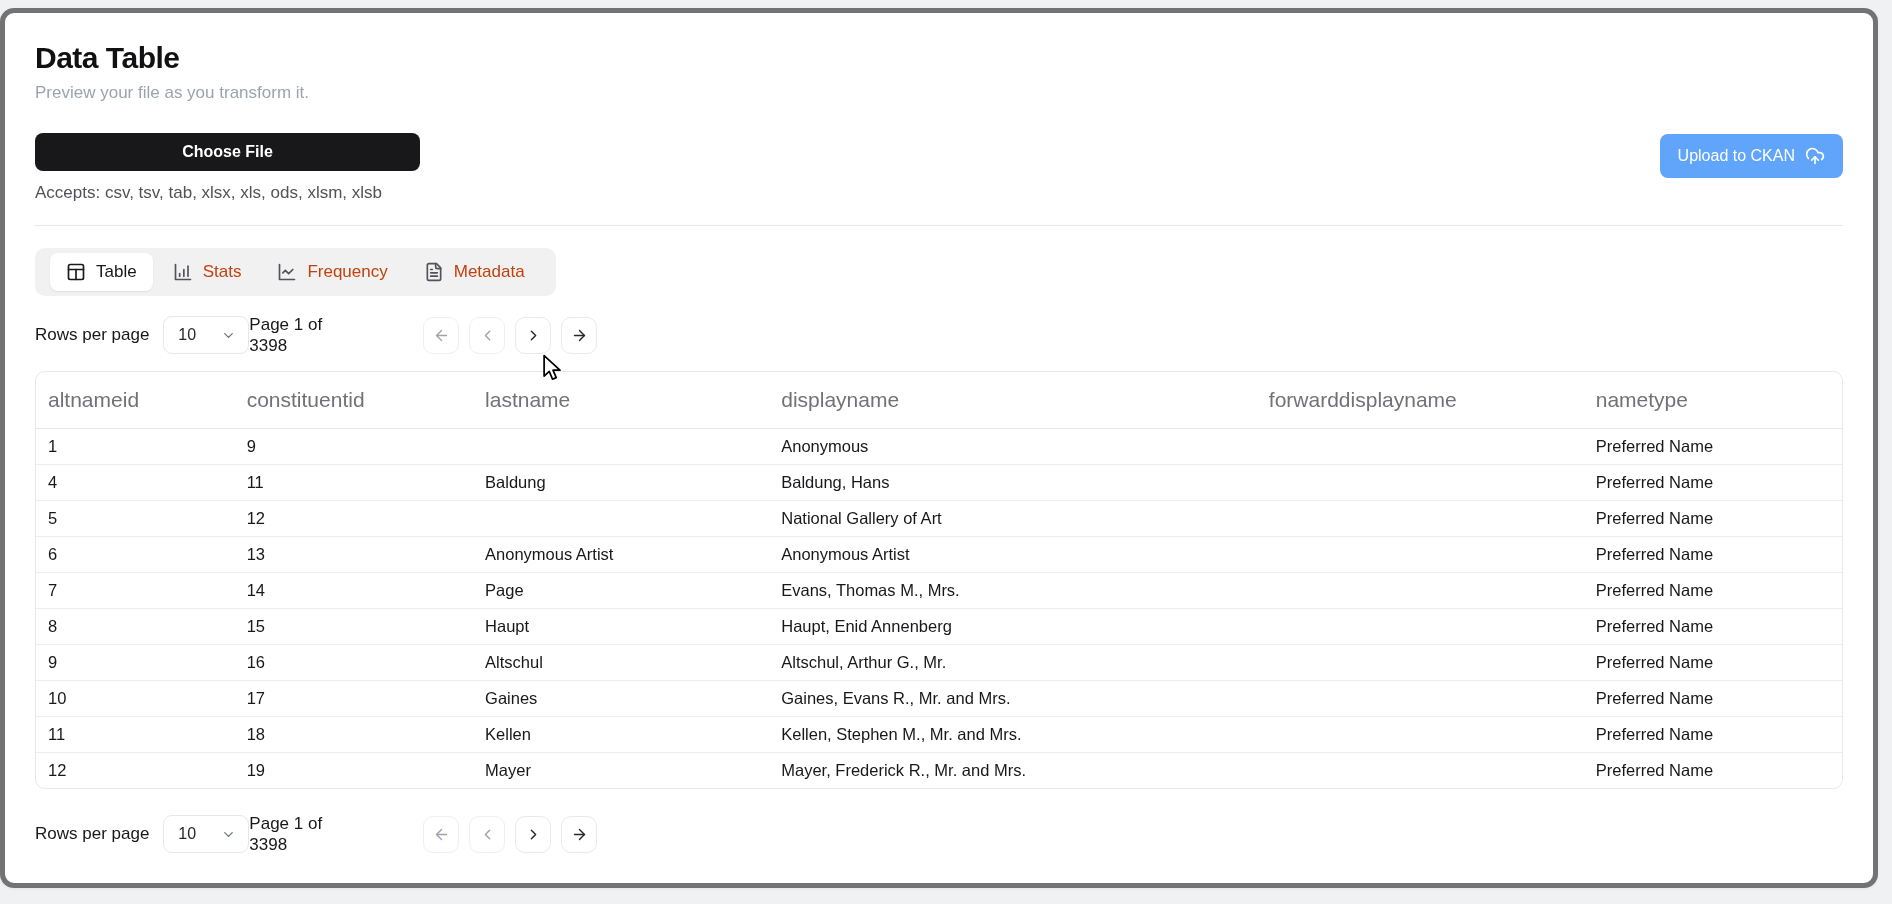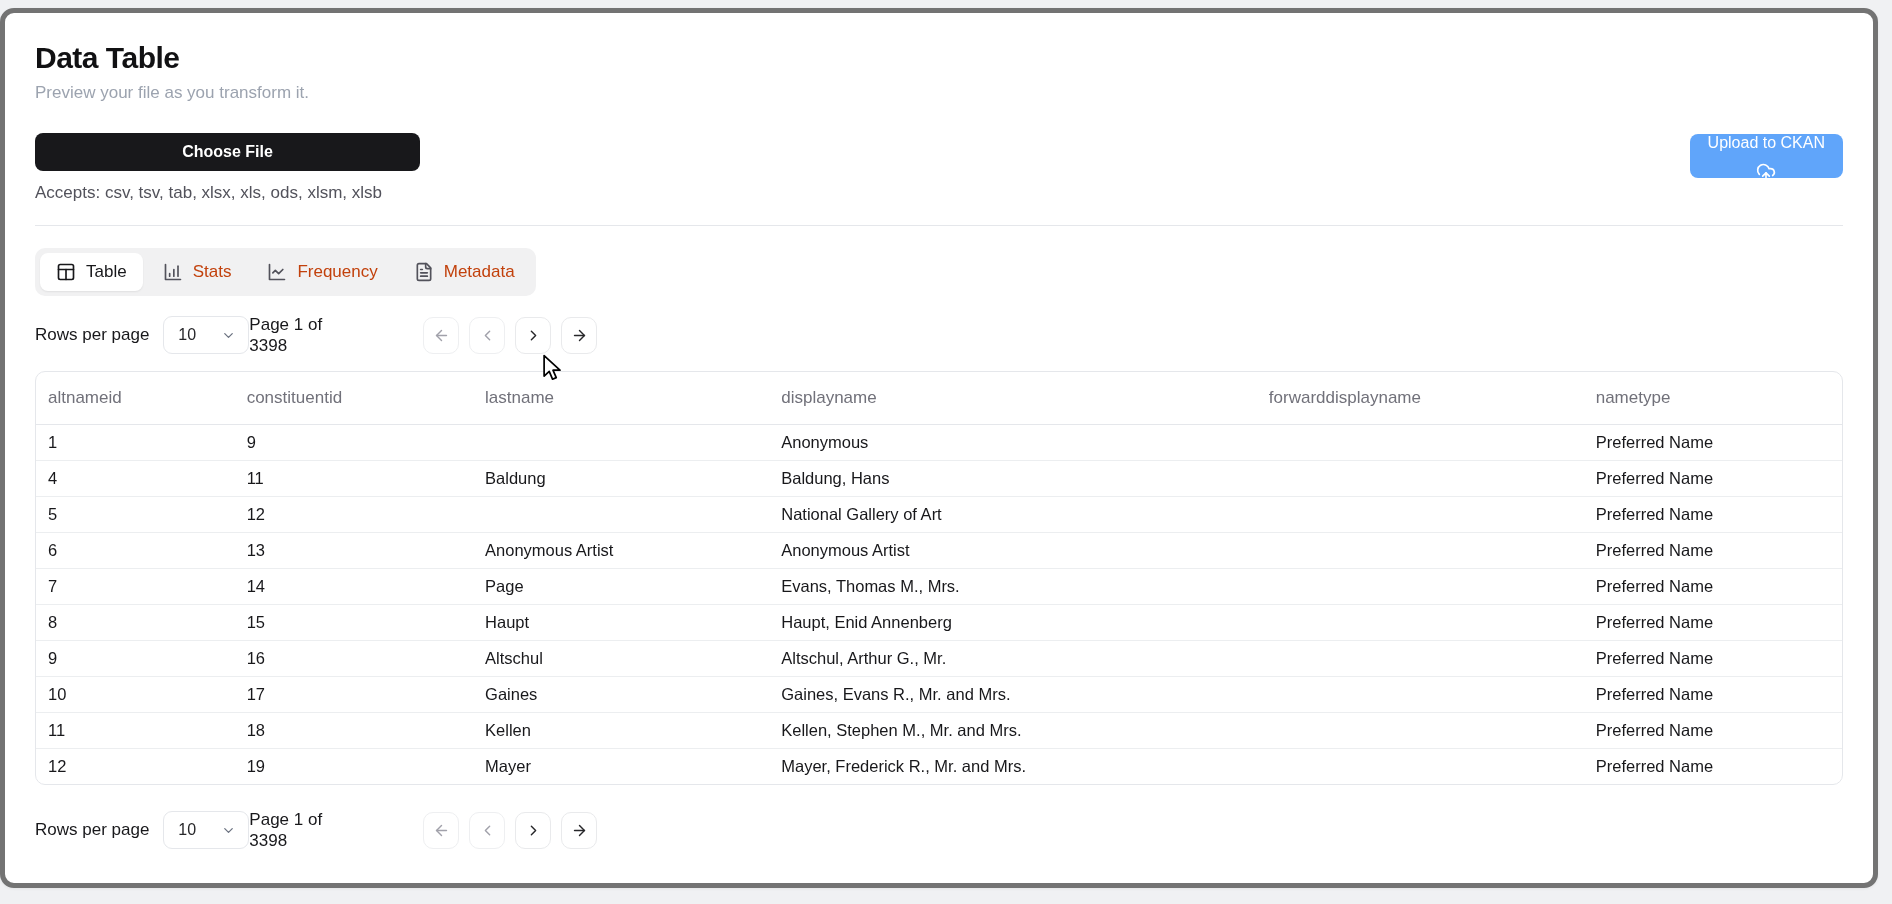--- a/index.html
+++ b/index.html
@@ -23,29 +23,29 @@
   .upload-row { display:flex; justify-content:space-between; align-items:flex-start; margin-top:30px; }
   .choose-file {
     width:385px; height:38px; background:#18181b; color:#fff; border:none;
     border-radius:8px; font-size:16px; font-weight:600; cursor:pointer;
     font-family:inherit; display:block;
   }
   .accepts { font-size:17px; color:#52525b; margin-top:12px; }
   .ckan-btn {
     height:44px; padding:0 18px; background:#60a5fa; color:#fff; border:none;
     border-radius:8px; font-size:16px; font-weight:500; cursor:pointer;
-    font-family:inherit; display:flex; align-items:center; gap:10px; margin-top:1px;flex-direction:column;
+    font-family:inherit; display:flex; align-items:center; gap:10px; margin-top:1px;
   }
   .ckan-btn svg { stroke:#fff; }
 
   .divider { border:none; border-top:1px solid #e5e7eb; margin-top:22px; }
 
   .tabbar {
     display:inline-flex; align-items:center; gap:4px; margin-top:22px;
-    background:#f1f1f2; border-radius:10px; padding:5px; height:48px;
+    background:#f1f1f2; border-radius:10px; padding:15px; height:48px;
   }
   .tab {
     display:flex; align-items:center; gap:10px; padding:0 16px; height:38px;
     border-radius:8px; font-size:17px; color:#c2410c; cursor:pointer;
     background:transparent; border:none; font-family:inherit;
   }
   .tab svg { stroke:#52525b; }
   .tab.active { background:#ffffff; color:#18181b; box-shadow:0 1px 2px rgba(0,0,0,.07); }
   .tab.active svg { stroke:#18181b; }
 
@@ -69,21 +69,21 @@
   }
   .pg-btn svg { stroke:#27272a; }
   .pg-btn.disabled svg { stroke:#a1a1aa; }
   .pg-btn.disabled { border-color:#eeeff1; cursor:default; }
 
   .table-wrap {
     margin-top:14px; border:1px solid #e5e7eb; border-radius:10px; overflow:hidden;
   }
   table { width:100%; border-collapse:collapse; table-layout:fixed; }
   th {
-    text-align:left; font-weight:400; font-size:17px; color:#71717a;
+    text-align:left; font-weight:400; font-size:21px; color:#71717a;
     padding:16px 12px; border-bottom:1px solid #e5e7eb;
   }
   td {
     font-size:16.5px; color:#18181b; padding:7px 12px;
     border-bottom:1px solid #eceef0; height:36px;
     white-space:nowrap; overflow:hidden;
   }
   tr:last-child td { border-bottom:none; }
   col.c1{width:11%} col.c2{width:13.2%} col.c3{width:16.4%}
   col.c4{width:27%} col.c5{width:18.1%} col.c6{width:14.3%}

